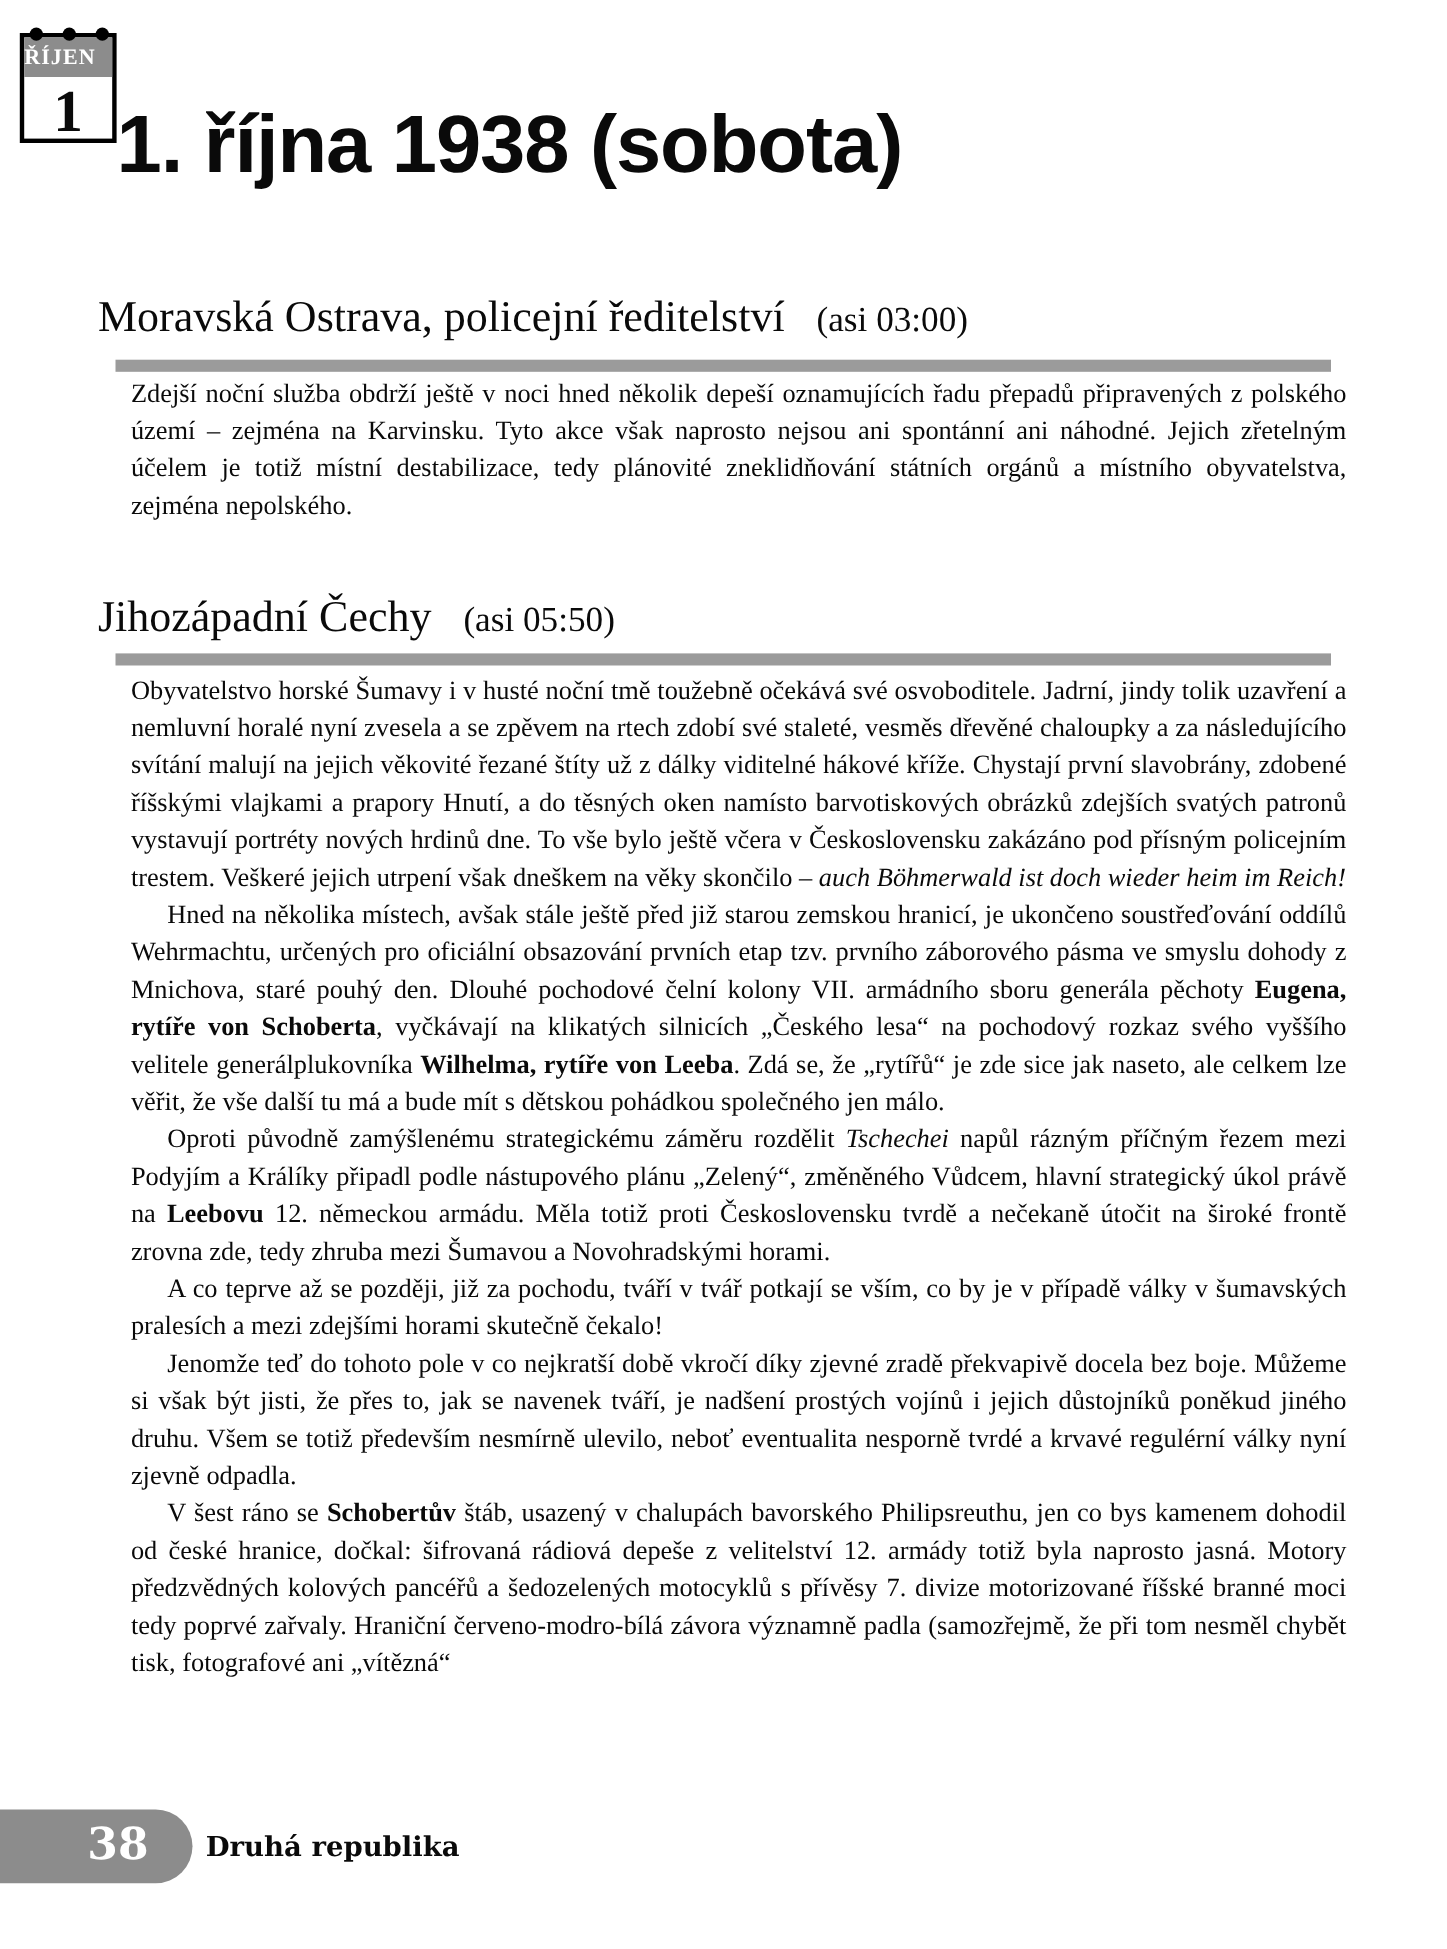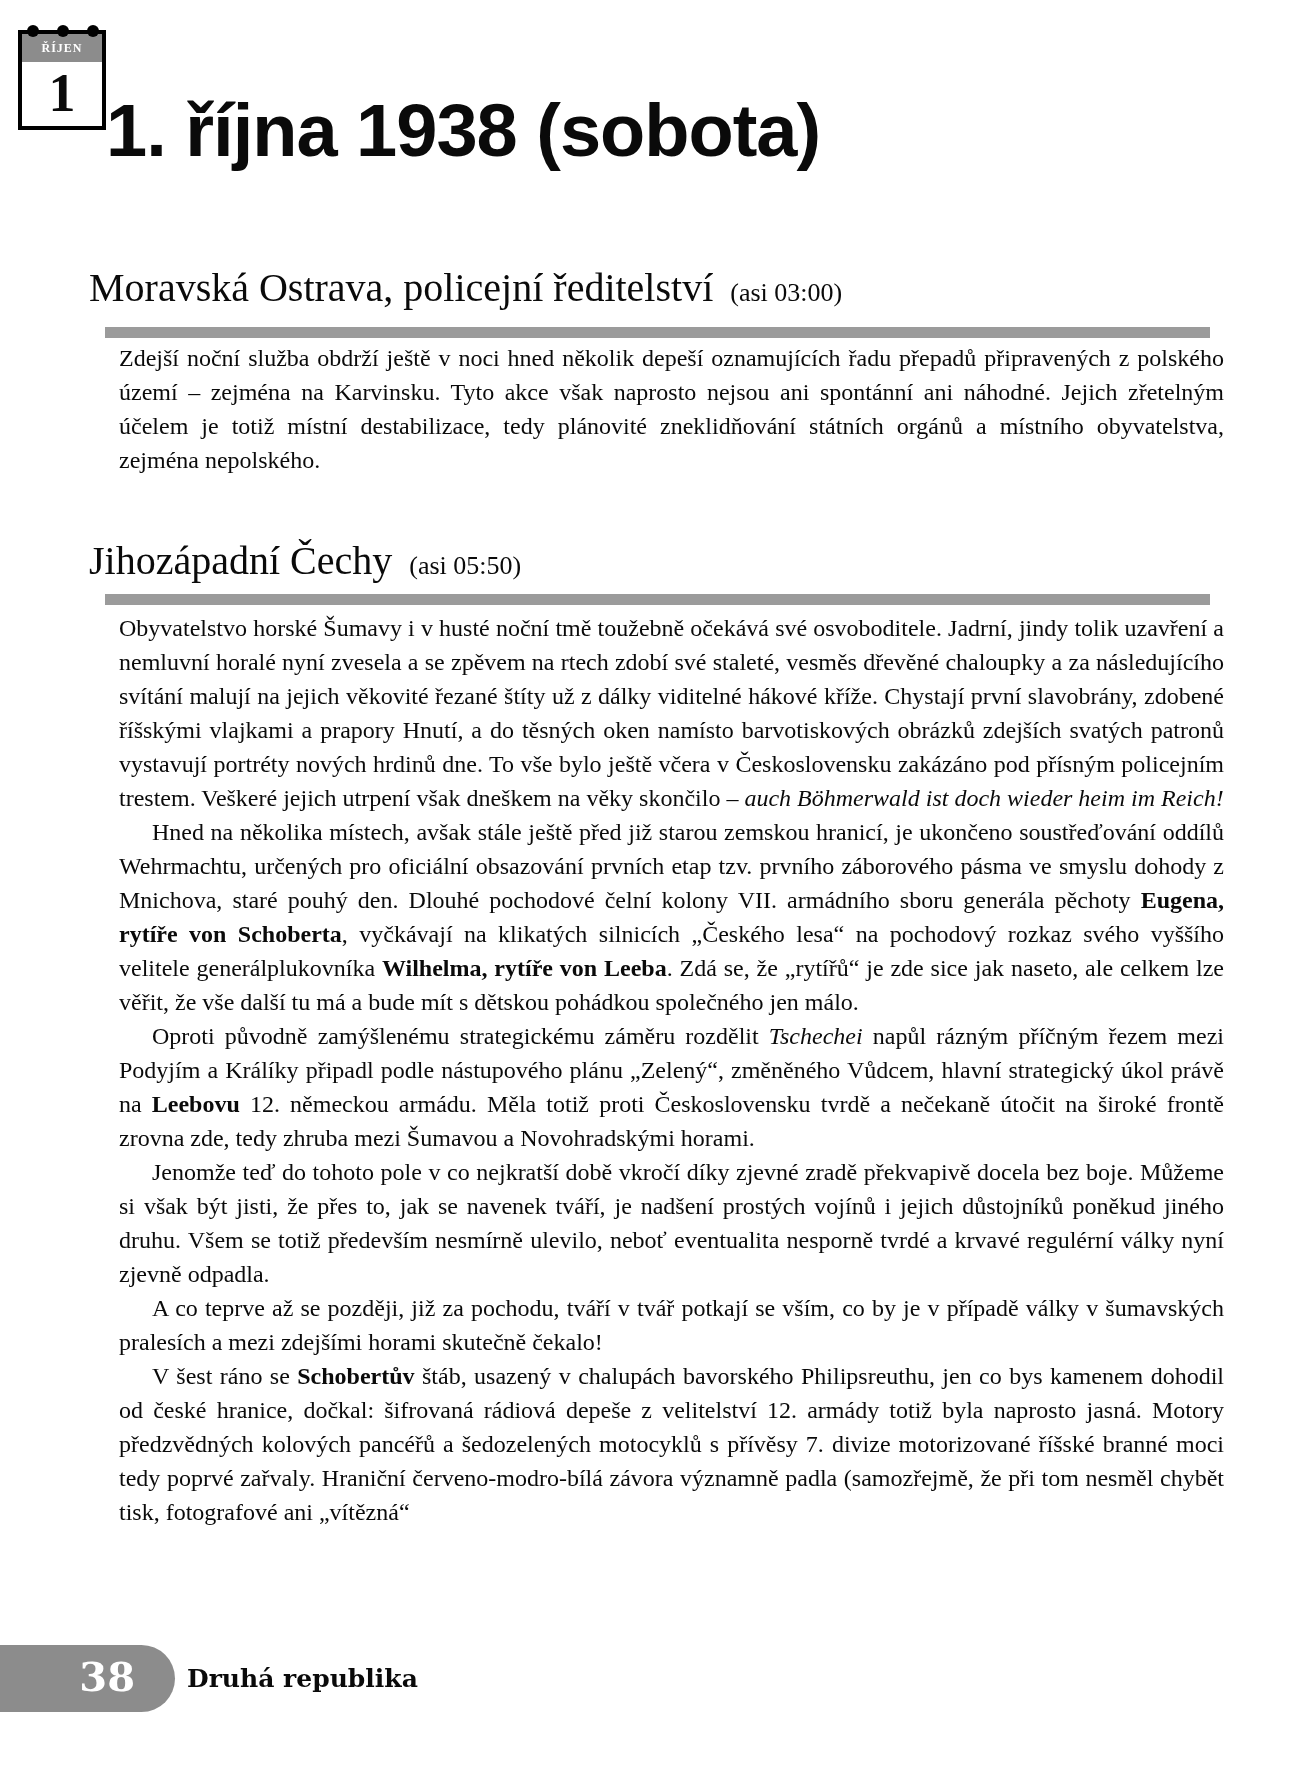--- a/index.html
+++ b/index.html
@@ -18,22 +18,22 @@
     border:4px solid #000;background:#fff;
     box-sizing:border-box;
   }
   .pin{
     position:absolute;top:-9px;width:12px;height:12px;border-radius:50%;
     background:#000;
   }
   .pin1{left:5px;}.pin2{left:35px;}.pin3{left:65px;}
   .cal-header{
     background:#8c8c8c;color:#fff;
-    text-align:center;font-weight:bold;
-    font-size:12px;letter-spacing:1px;
+    text-align:left;font-weight:bold;
+    font-size:20px;letter-spacing:1px;
     padding:7px 0 6px 0;
   }
   .cal-day{
     font-size:54px;font-weight:bold;text-align:center;line-height:62px;
   }
   
   .title{
     position:absolute;left:106px;top:88px;
     font-family:Liberation Sans, sans-serif;
     font-size:74px;font-weight:bold;
@@ -43,21 +43,21 @@
   
   .sec-head{
     position:absolute;left:89px;width:1105px;
     display:flex;justify-content:flex-start;align-items:baseline;gap:17px;
   }
   .sec-title{
     font-size:40px;line-height:44px;
     white-space:nowrap;
   }
   .sec-time{
-    font-size:26px;line-height:44px;white-space:nowrap;
+    font-size:32px;line-height:44px;white-space:nowrap;margin-left:12px;
   }
   .rule{
     position:absolute;left:105px;width:1105px;height:11px;
     background:#9b9b9b;
   }
   .body{
     position:absolute;left:119px;width:1105px;
     font-size:24px;line-height:34px;
     text-align:justify;
   }
@@ -117,22 +117,22 @@
 
   <div class="sec-head" id="sec1-head">
     <span class="sec-title">Jihozápadní Čechy</span>
     <span class="sec-time">(asi 05:50)</span>
   </div>
   <div class="rule" id="sec1-rule"></div>
   <div class="body" id="sec1-body">
       <p><span>Obyvatelstvo horské Šumavy i v husté noční tmě toužebně očekává své osvoboditele. Jadrní, jindy tolik uzavření a nemluvní horalé nyní zvesela a se zpěvem na rtech zdobí své staleté, vesměs dřevěné chaloupky a za následujícího svítání malují na jejich věkovité řezané štíty už z dálky viditelné hákové kříže. Chystají první slavobrány, zdobené říšskými vlajkami a prapory Hnutí, a do těsných oken namísto barvotiskových obrázků zdejších svatých patronů vystavují portréty nových hrdinů dne. To vše bylo ještě včera v Československu zakázáno pod přísným policejním trestem. Veškeré jejich utrpení však dneškem na věky skončilo – </span><span class="i">auch Böhmerwald ist doch wieder heim im Reich!</span></p>
       <p class="indent"><span>Hned na několika místech, avšak stále ještě před již starou zemskou hranicí, je ukončeno soustřeďování oddílů Wehrmachtu, určených pro oficiální obsazování prvních etap tzv. prvního záborového pásma ve smyslu dohody z Mnichova, staré pouhý den. Dlouhé pochodové čelní kolony VII. armádního sboru generála pěchoty </span><span class="b">Eugena, rytíře von Schoberta</span><span>, vyčkávají na klikatých silnicích „Českého lesa“ na pochodový rozkaz svého vyššího velitele generálplukovníka </span><span class="b">Wilhelma, rytíře von Leeba</span><span>. Zdá se, že „rytířů“ je zde sice jak naseto, ale celkem lze věřit, že vše další tu má a bude mít s dětskou pohádkou společného jen málo.</span></p>
       <p class="indent"><span>Oproti původně zamýšlenému strategickému záměru rozdělit </span><span class="i">Tschechei</span><span> napůl rázným příčným řezem mezi Podyjím a Králíky připadl podle nástupového plánu „Zelený“, změněného Vůdcem, hlavní strategický úkol právě na </span><span class="b">Leebovu</span><span> 12. německou armádu. Měla totiž proti Československu tvrdě a nečekaně útočit na široké frontě zrovna zde, tedy zhruba mezi Šumavou a Novohradskými horami.</span></p>
+      <p class="indent"><span>A co teprve až se později, již za pochodu, tváří v tvář potkají se vším, co by je v případě války v šumavských pralesích a mezi zdejšími horami skutečně čekalo!</span></p>
       <p class="indent"><span>Jenomže teď do tohoto pole v co nejkratší době vkročí díky zjevné zradě překvapivě docela bez boje. Můžeme si však být jisti, že přes to, jak se navenek tváří, je nadšení prostých vojínů i jejich důstojníků poněkud jiného druhu. Všem se totiž především nesmírně ulevilo, neboť eventualita nesporně tvrdé a krvavé regulérní války nyní zjevně odpadla.</span></p>
-      <p class="indent"><span>A co teprve až se později, již za pochodu, tváří v tvář potkají se vším, co by je v případě války v šumavských pralesích a mezi zdejšími horami skutečně čekalo!</span></p>
       <p class="indent"><span>V šest ráno se </span><span class="b">Schobertův</span><span> štáb, usazený v chalupách bavorského Philipsreuthu, jen co bys kamenem dohodil od české hranice, dočkal: šifrovaná rádiová depeše z velitelství 12. armády totiž byla naprosto jasná. Motory předzvědných kolových pancéřů a šedozelených motocyklů s přívěsy 7. divize motorizované říšské branné moci tedy poprvé zařvaly. Hraniční červeno-modro-bílá závora významně padla (samozřejmě, že při tom nesměl chybět tisk, fotografové ani „vítězná“</span></p>
     </div>
 
   <div class="page-tab">
     <span class="page-num">38</span>
   </div>
   <div class="footer-title">Druhá republika</div>
 
 </div>
 

